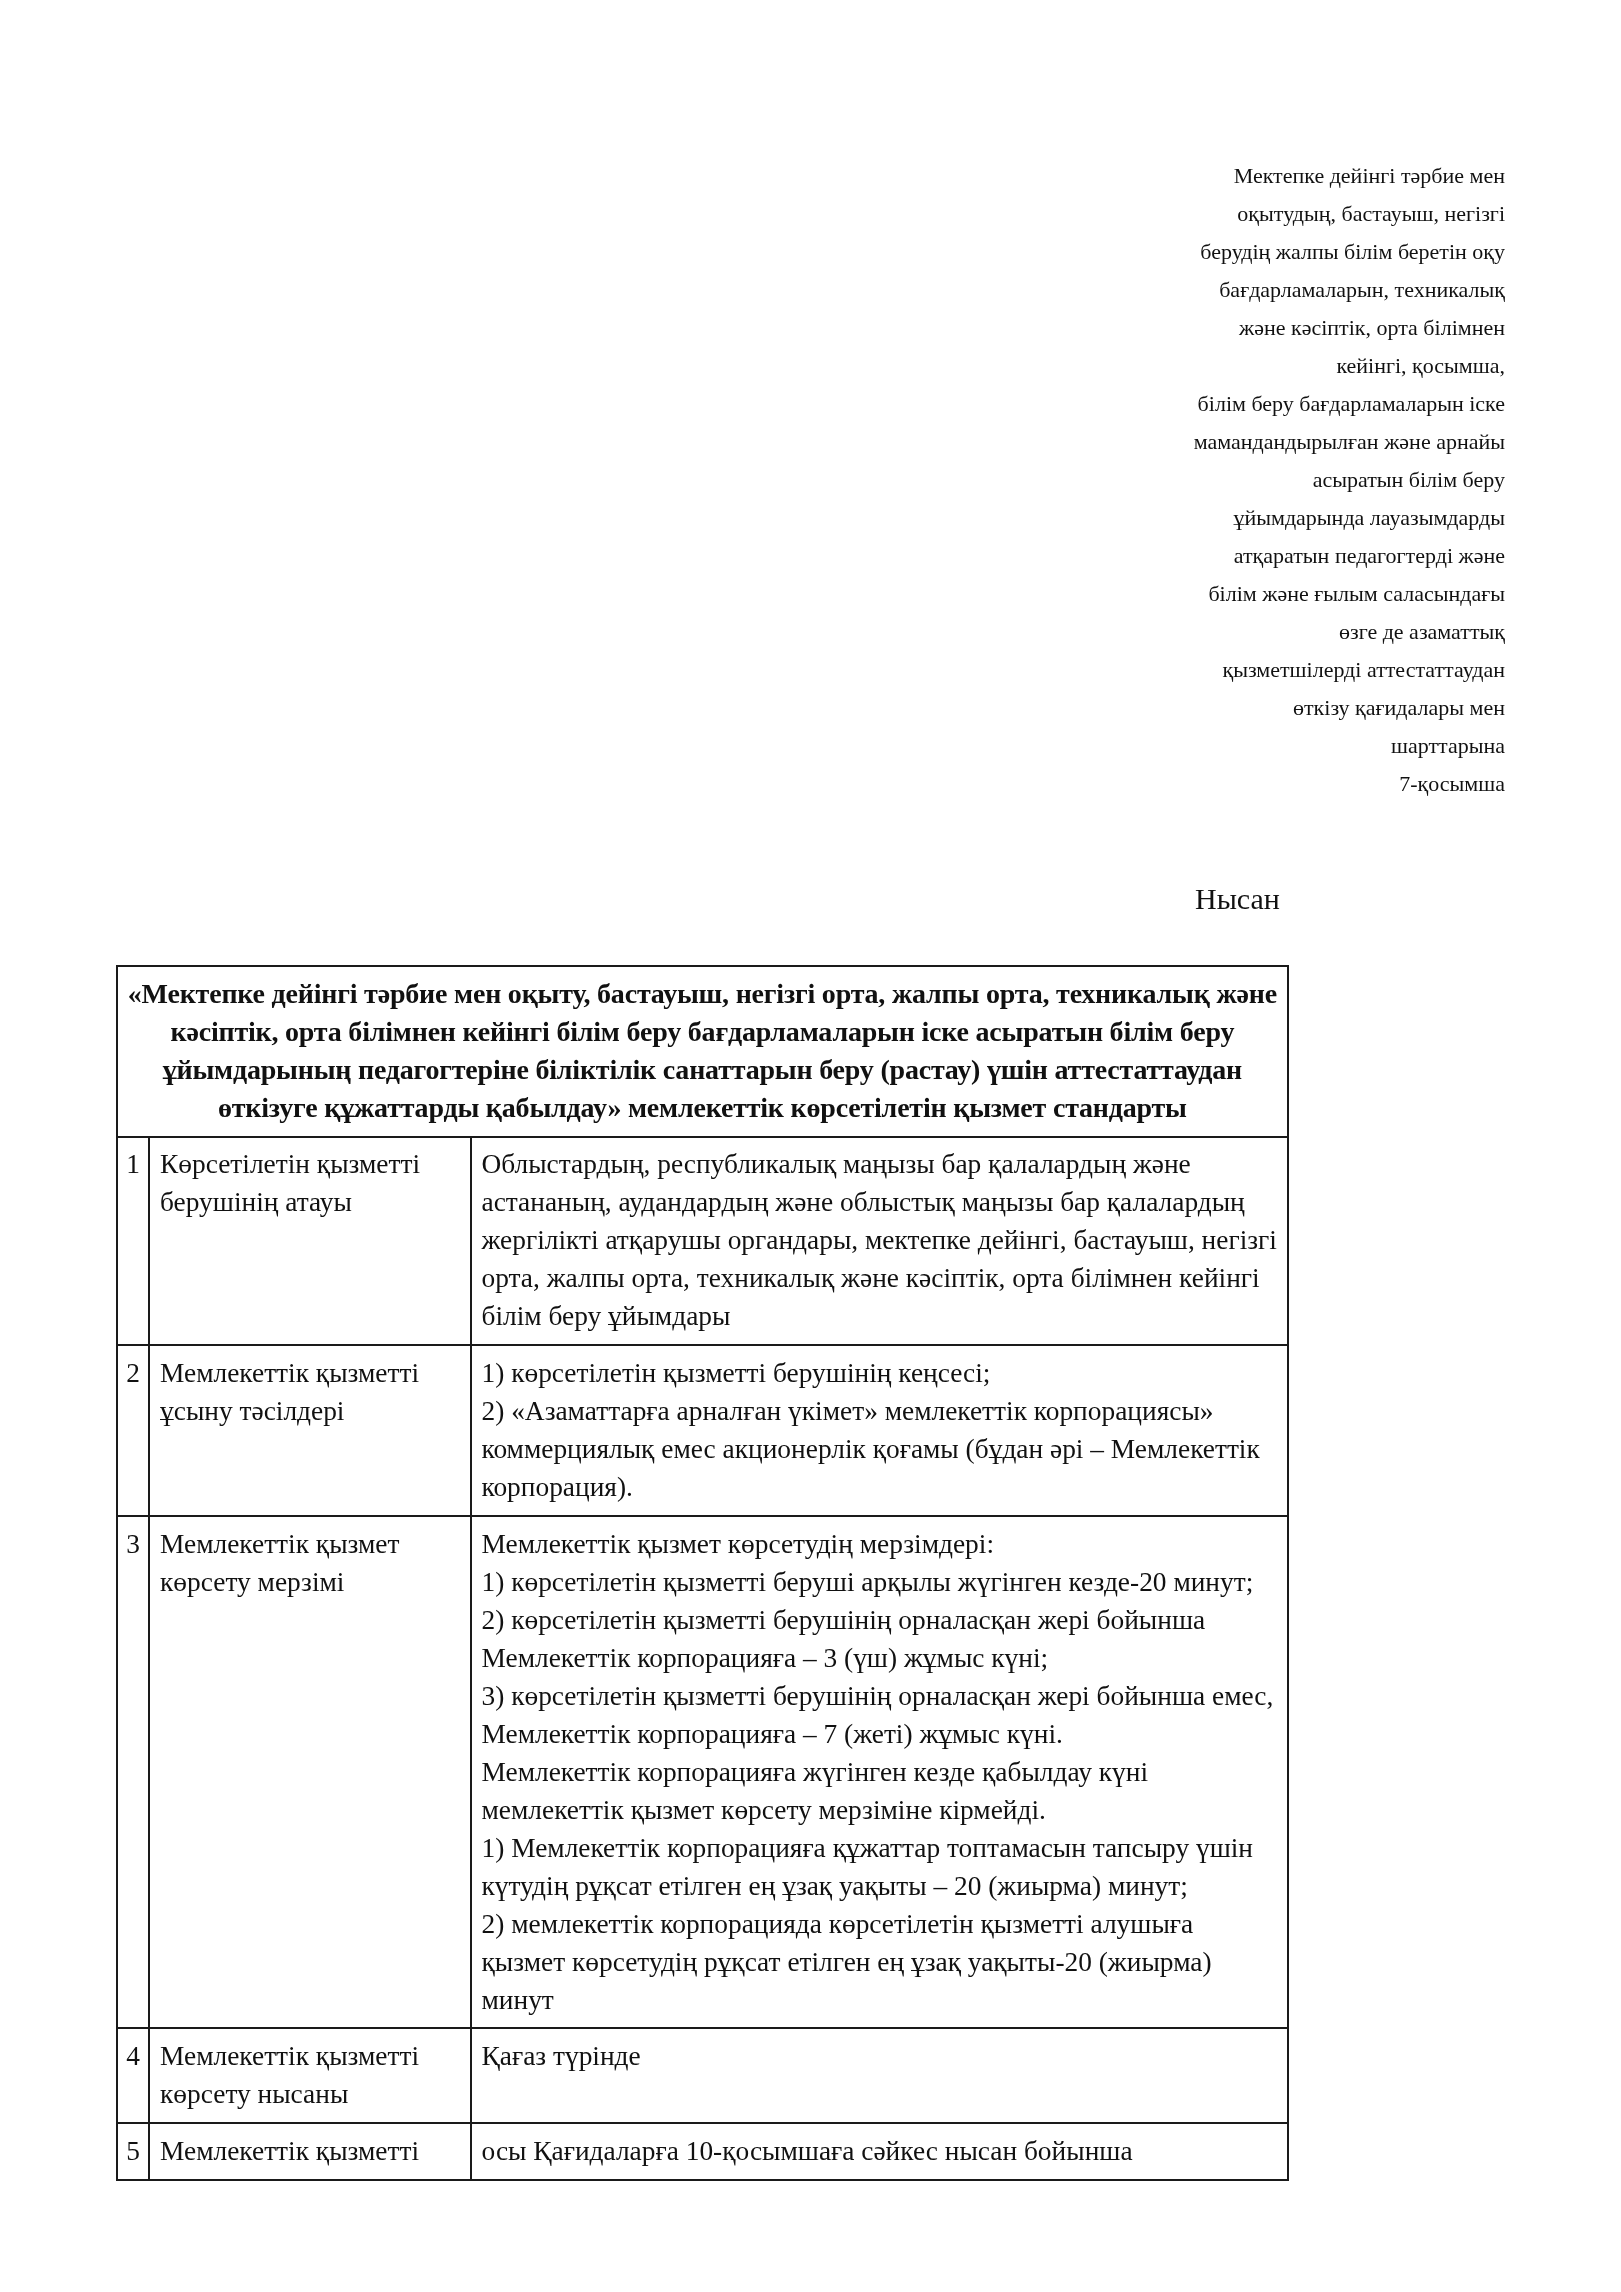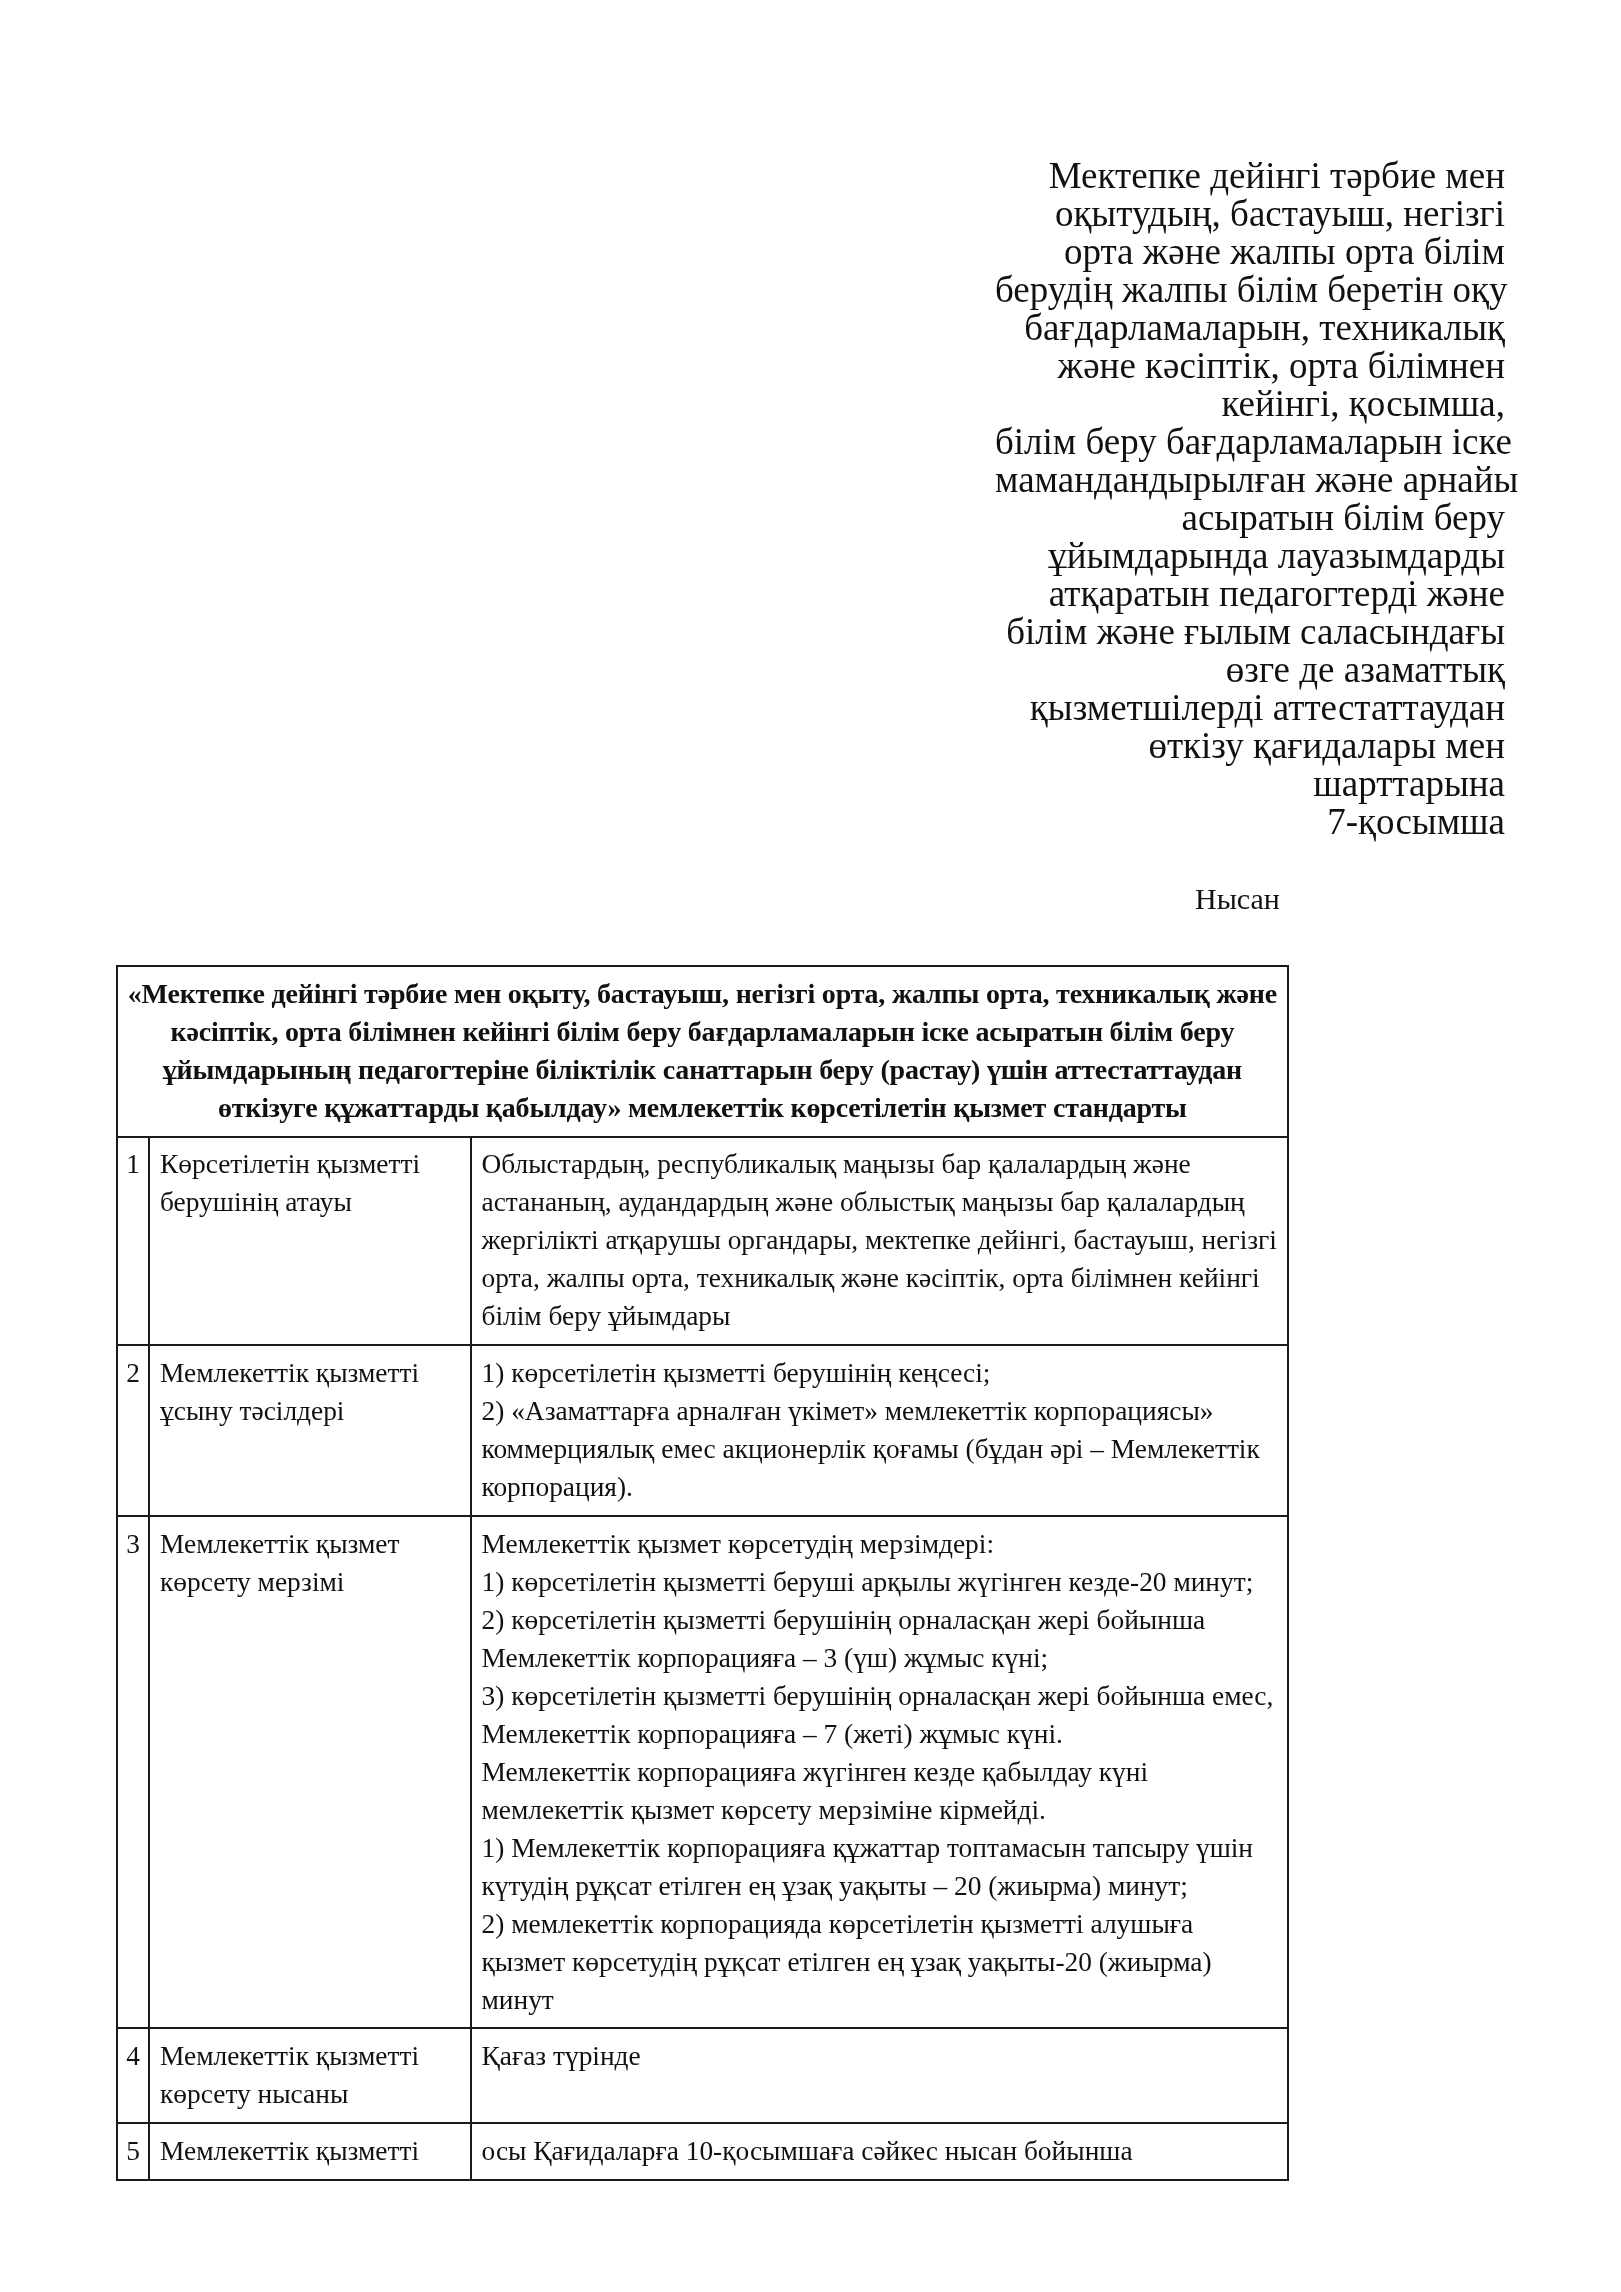--- a/index.html
+++ b/index.html
@@ -2,21 +2,21 @@
 <html><head>
 <meta charset="utf-8">
 <style>
   html, body { margin: 0; padding: 0; background: #ffffff; }
   body {
     width: 1621px; height: 2293px; position: relative; overflow: hidden;
     font-family: "Liberation Serif", "DejaVu Serif", serif; color: #111;
   }
   .appendix {
     position: absolute; right: 116px; top: 157px; width: 510px;
-    text-align: right; font-size: 37px; line-height: 38px;
+    text-align: right; font-size: 22px; line-height: 38px;
   }
   .appendix div { white-space: nowrap; }
   .form-label {
     position: absolute; left: 1195px; top: 880px;
     font-size: 30px; line-height: 37px;
   }
   table.std {
     position: absolute; left: 116px; top: 965px; width: 1158px;
     border-collapse: collapse; font-size: 27.4px; line-height: 38px;
   }
@@ -29,21 +29,20 @@
   td.name { width: 345px; padding: 7.8px 9.8px 8.8px 9.8px; }
   td.desc { padding: 7.8px 9.8px 8.8px 9.8px; }
   .line { display: block; white-space: nowrap; }
 </style>
 </head>
 <body>
 
 <div class="appendix">
   <div>Мектепке дейінгі тәрбие мен</div>
   <div>оқытудың, бастауыш, негізгі</div>
-  <div>орта және жалпы орта білім</div>
   <div>берудің жалпы білім беретін оқу</div>
   <div>бағдарламаларын, техникалық</div>
   <div>және кәсіптік, орта білімнен</div>
   <div>кейінгі, қосымша,</div>
   <div>білім беру бағдарламаларын іске</div>
   <div>мамандандырылған және арнайы</div>
   <div>асыратын білім беру</div>
   <div>ұйымдарында лауазымдарды</div>
   <div>атқаратын педагогтерді және</div>
   <div>білім және ғылым саласындағы</div>

